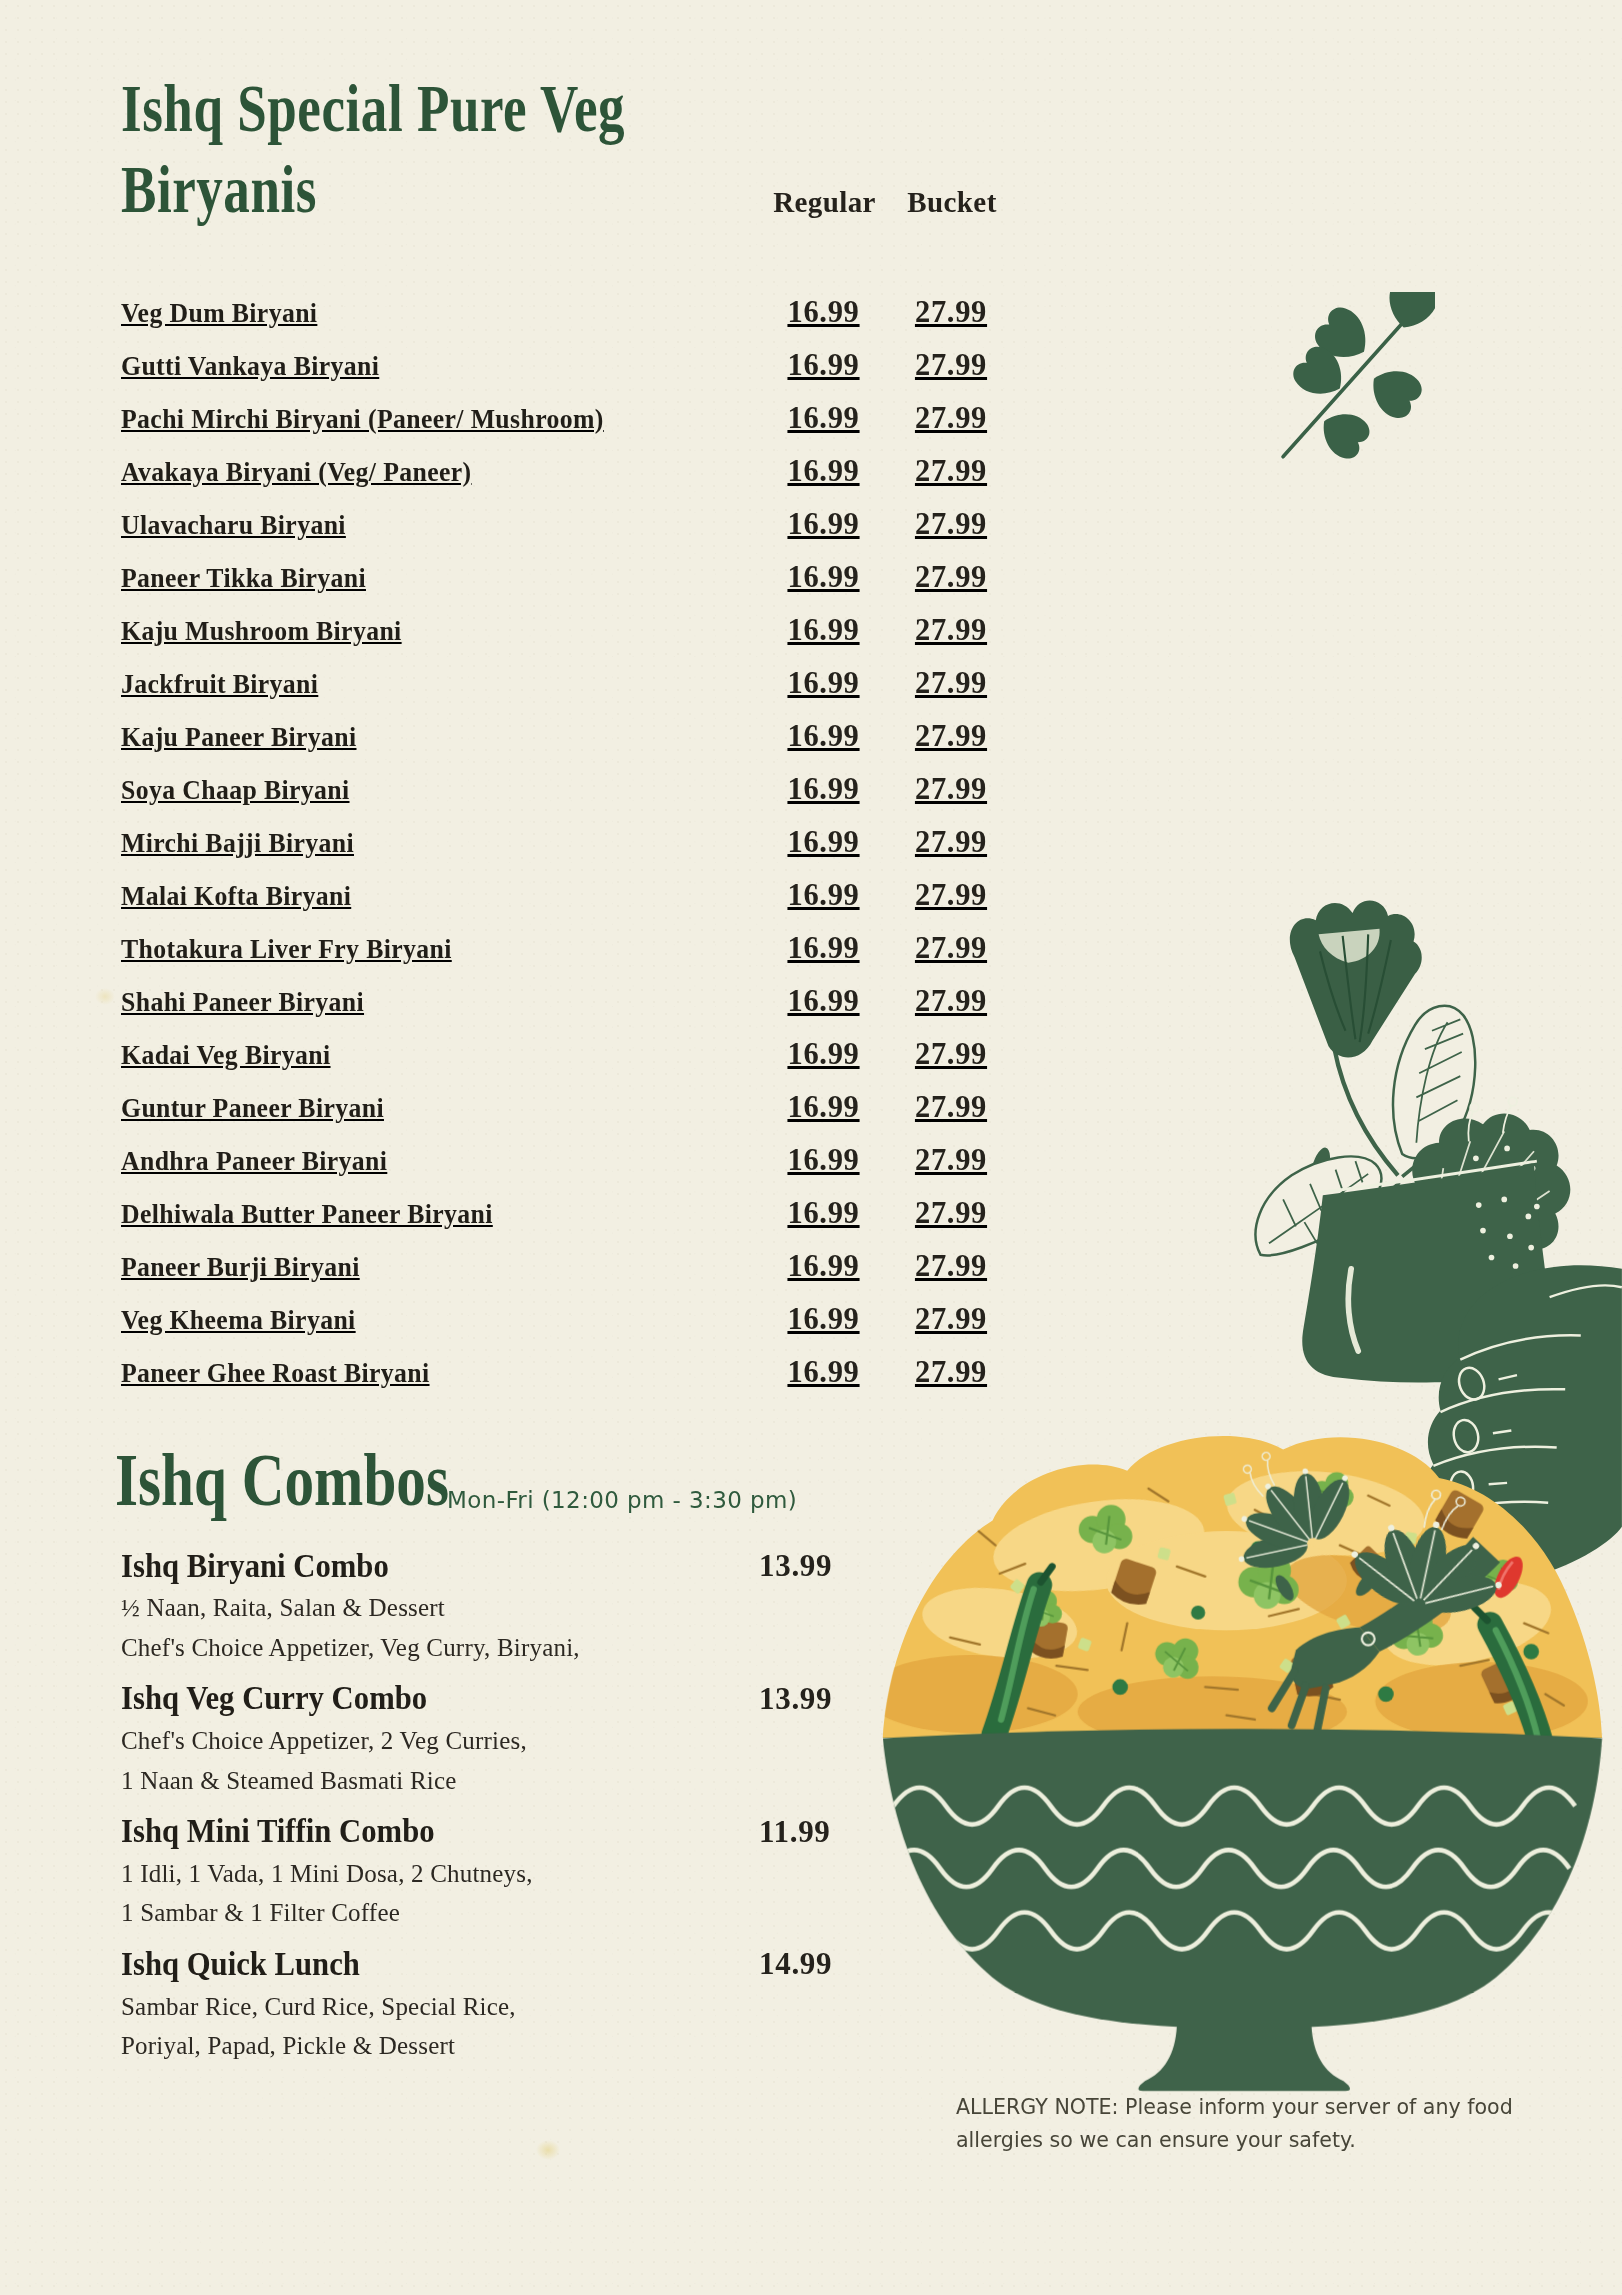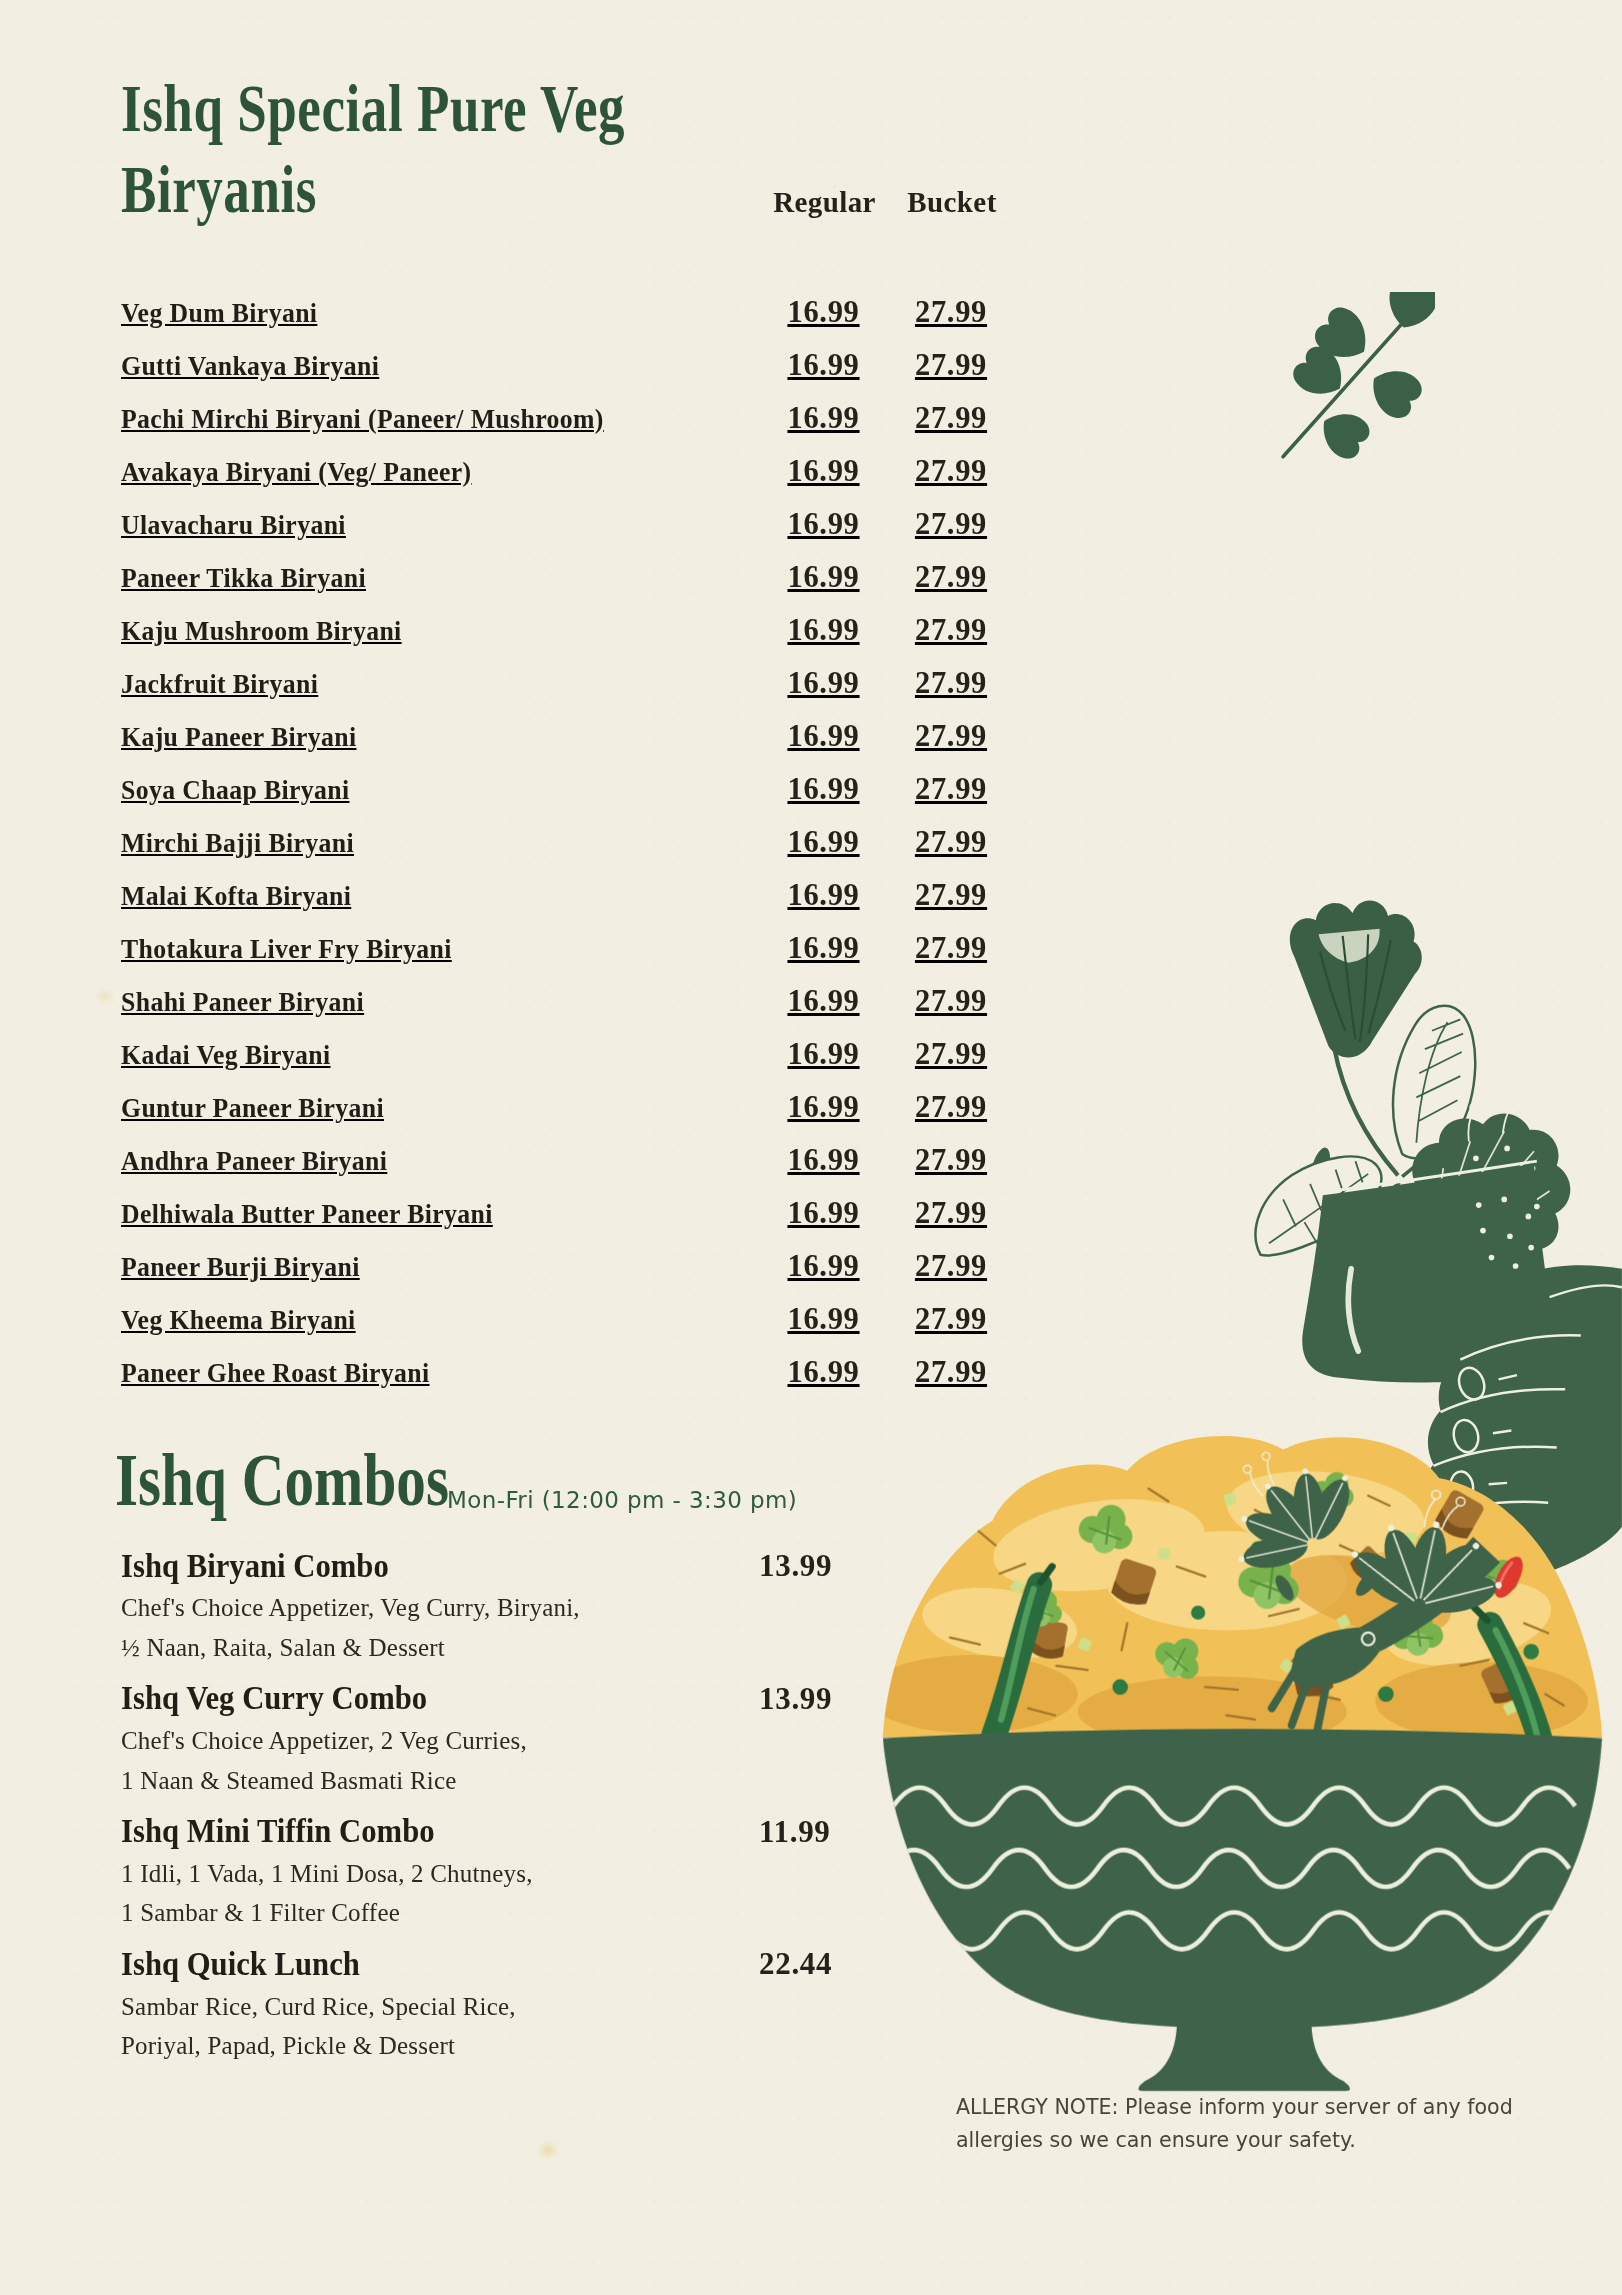--- a/index.html
+++ b/index.html
@@ -192,22 +192,22 @@
 
   <h2 class="combos-title">Ishq Combos</h2>
   <span class="hours">Mon-Fri (12:00 pm - 3:30 pm)</span>
 
   <div class="combo-list">
   <div class="combo">
     <div class="crow">
       <span class="cname">Ishq Biryani Combo</span>
       <span class="cprice">13.99</span>
     </div>
+    <div class="cdesc l2">½ Naan, Raita, Salan &amp; Dessert</div>
     <div class="cdesc l1">Chef's Choice Appetizer, Veg Curry, Biryani,</div>
-    <div class="cdesc l2">½ Naan, Raita, Salan &amp; Dessert</div>
   </div>
 
   <div class="combo">
     <div class="crow">
       <span class="cname">Ishq Veg Curry Combo</span>
       <span class="cprice">13.99</span>
     </div>
     <div class="cdesc l1">Chef's Choice Appetizer, 2 Veg Curries,</div>
     <div class="cdesc l2">1 Naan &amp; Steamed Basmati Rice</div>
   </div>
@@ -217,21 +217,21 @@
       <span class="cname">Ishq Mini Tiffin Combo</span>
       <span class="cprice">11.99</span>
     </div>
     <div class="cdesc l1">1 Idli, 1 Vada, 1 Mini Dosa, 2 Chutneys,</div>
     <div class="cdesc l2">1 Sambar &amp; 1 Filter Coffee</div>
   </div>
 
   <div class="combo">
     <div class="crow">
       <span class="cname">Ishq Quick Lunch</span>
-      <span class="cprice">22.44</span>
+      <span class="cprice">14.99</span>
     </div>
     <div class="cdesc l1">Sambar Rice, Curd Rice, Special Rice,</div>
     <div class="cdesc l2">Poriyal, Papad, Pickle &amp; Dessert</div>
   </div>
 </div>
 
 
   <p class="allergy">
     <span>ALLERGY NOTE: Please inform your server of any food</span><br>
     <span>allergies so we can ensure your safety.</span>

